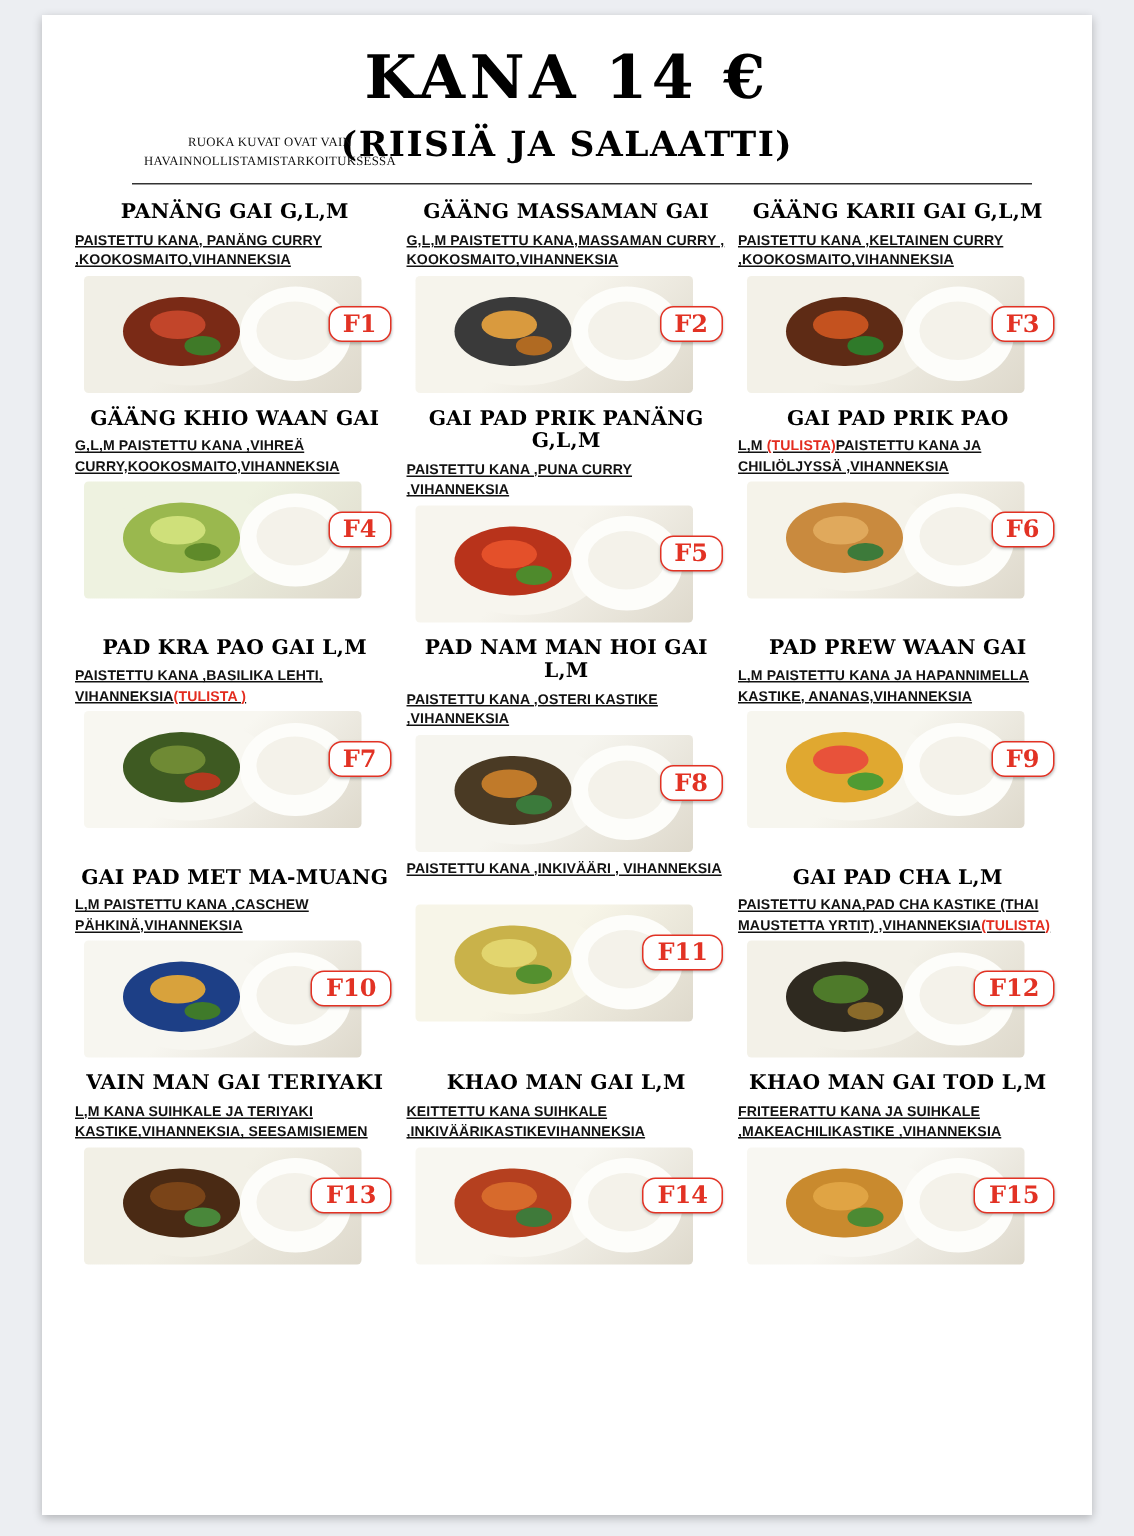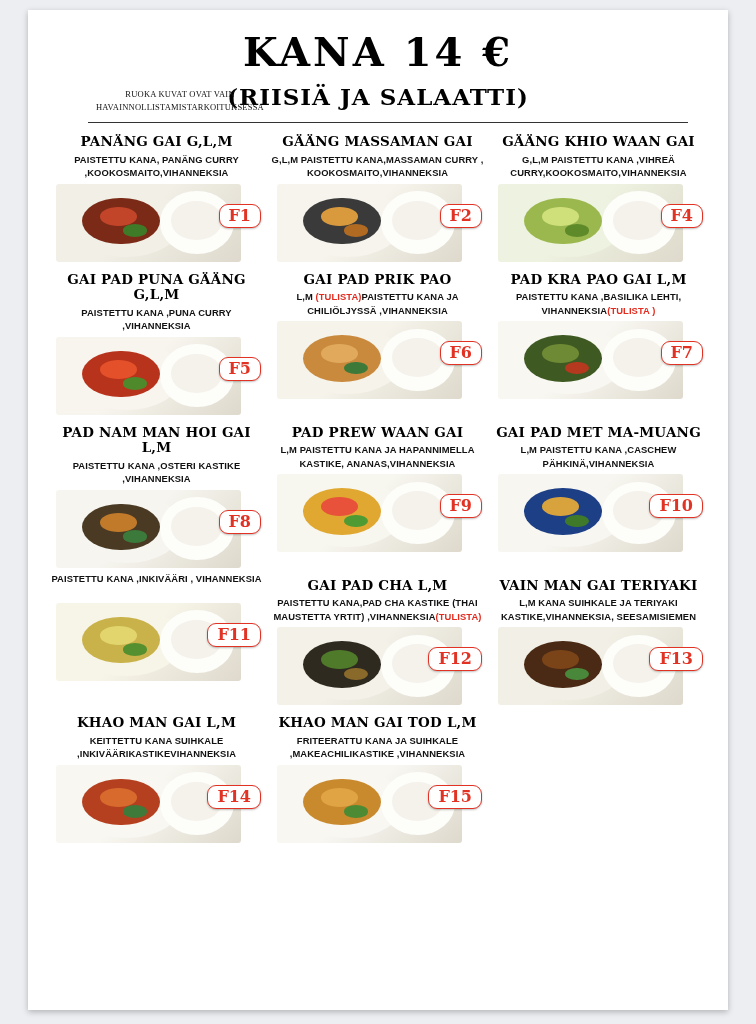--- a/index.html
+++ b/index.html
@@ -85,23 +85,24 @@
     color: #000;
     line-height: 1.15;
     margin: 6px 0 3px 0;
     letter-spacing: 0.2px;
   }
   .dish-desc {
     font-size: 9.4px;
     font-weight: bold;
     line-height: 1.45;
     color: #111;
-    text-align: center;
+    text-align: left;
     letter-spacing: 0.1px;
     min-height: 28px;
+    text-decoration: underline;
   }
   .dish-desc .red {
     color: #e32b1e;
   }
   .photo-wrap {
     position: relative;
     margin-top: 3px;
     height: 78px;
   }
   .photo {
@@ -180,38 +181,55 @@
               <div class="blob" style="left:24%;top:30%;width:20%;height:24%;background:#d99a3e;"></div>
               <div class="blob" style="left:36%;top:52%;width:13%;height:16%;background:#b06a22;"></div>
               <div class="plate" style="left:56%;top:10%;width:40%;height:80%;background:#fdfdfa;"></div>
               <div class="blob" style="left:62%;top:22%;width:28%;height:50%;background:#f4f2ea;"></div>
             </div>
           </div>
           <div class="badge">F2</div>
         </div>
       </div>
       <div class="cell">
+        <div class="dish-title">GÄÄNG KARII GAI G,L,M</div>
+        <div class="dish-desc"><span>PAISTETTU KANA ,KELTAINEN CURRY ,KOOKOSMAITO,VIHANNEKSIA</span></div>
+        <div class="photo-wrap">
+          <div class="photo" style="background: linear-gradient(135deg, rgb(243, 241, 232) 0%, rgb(243, 241, 232) 45%, rgb(222, 217, 204) 100%);">
+            <div class="f-bg">
+              <div class="plate" style="left:8%;top:6%;width:60%;height:88%;background:#f3f1e8;"></div>
+              <div class="blob" style="left:14%;top:18%;width:42%;height:60%;background:#5e2b15;"></div>
+              <div class="blob" style="left:24%;top:30%;width:20%;height:24%;background:#c4521f;"></div>
+              <div class="blob" style="left:36%;top:52%;width:13%;height:16%;background:#2f7a2a;"></div>
+              <div class="plate" style="left:56%;top:10%;width:40%;height:80%;background:#fdfdfa;"></div>
+              <div class="blob" style="left:62%;top:22%;width:28%;height:50%;background:#f4f2ea;"></div>
+            </div>
+          </div>
+          <div class="badge">F3</div>
+        </div>
+      </div>
+      <div class="cell">
         <div class="dish-title">GÄÄNG KHIO WAAN GAI</div>
         <div class="dish-desc"><span>G,L,M   PAISTETTU KANA ,VIHREÄ CURRY,KOOKOSMAITO,VIHANNEKSIA</span></div>
         <div class="photo-wrap">
           <div class="photo" style="background: linear-gradient(135deg, rgb(238, 242, 224) 0%, rgb(238, 242, 224) 45%, rgb(222, 217, 204) 100%);">
             <div class="f-bg">
               <div class="plate" style="left:8%;top:6%;width:60%;height:88%;background:#eef2e0;"></div>
               <div class="blob" style="left:14%;top:18%;width:42%;height:60%;background:#9ab84e;"></div>
               <div class="blob" style="left:24%;top:30%;width:20%;height:24%;background:#cfe07a;"></div>
               <div class="blob" style="left:36%;top:52%;width:13%;height:16%;background:#5f8a2a;"></div>
               <div class="plate" style="left:56%;top:10%;width:40%;height:80%;background:#fdfdfa;"></div>
               <div class="blob" style="left:62%;top:22%;width:28%;height:50%;background:#f4f2ea;"></div>
             </div>
           </div>
           <div class="badge">F4</div>
         </div>
       </div>
       <div class="cell">
-        <div class="dish-title">GAI PAD PUNA GÄÄNG  G,L,M</div>
+        <div class="dish-title">GAI PAD PRIK PANÄNG  G,L,M</div>
         <div class="dish-desc"><span>PAISTETTU KANA ,PUNA CURRY ,VIHANNEKSIA</span></div>
         <div class="photo-wrap">
           <div class="photo" style="background: linear-gradient(135deg, rgb(247, 245, 238) 0%, rgb(247, 245, 238) 45%, rgb(222, 217, 204) 100%);">
             <div class="f-bg">
               <div class="plate" style="left:8%;top:6%;width:60%;height:88%;background:#f7f5ee;"></div>
               <div class="blob" style="left:14%;top:18%;width:42%;height:60%;background:#b8331b;"></div>
               <div class="blob" style="left:24%;top:30%;width:20%;height:24%;background:#e4502a;"></div>
               <div class="blob" style="left:36%;top:52%;width:13%;height:16%;background:#4e8a2c;"></div>
               <div class="plate" style="left:56%;top:10%;width:40%;height:80%;background:#fdfdfa;"></div>
               <div class="blob" style="left:62%;top:22%;width:28%;height:50%;background:#f4f2ea;"></div>

